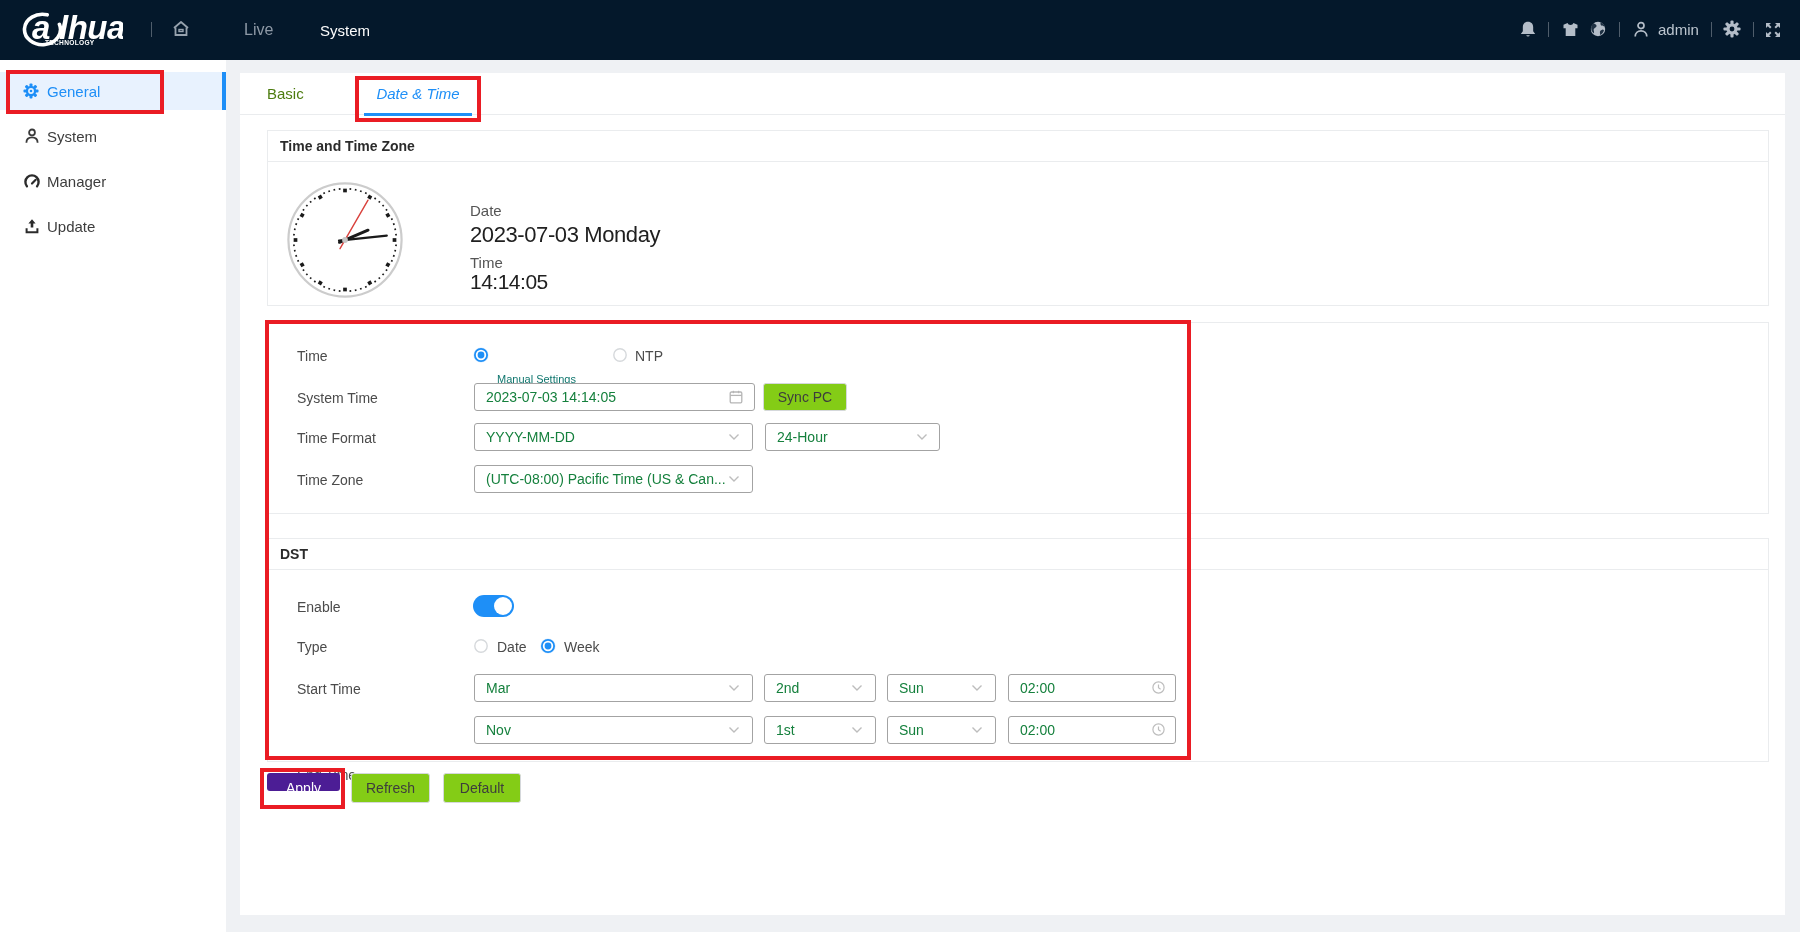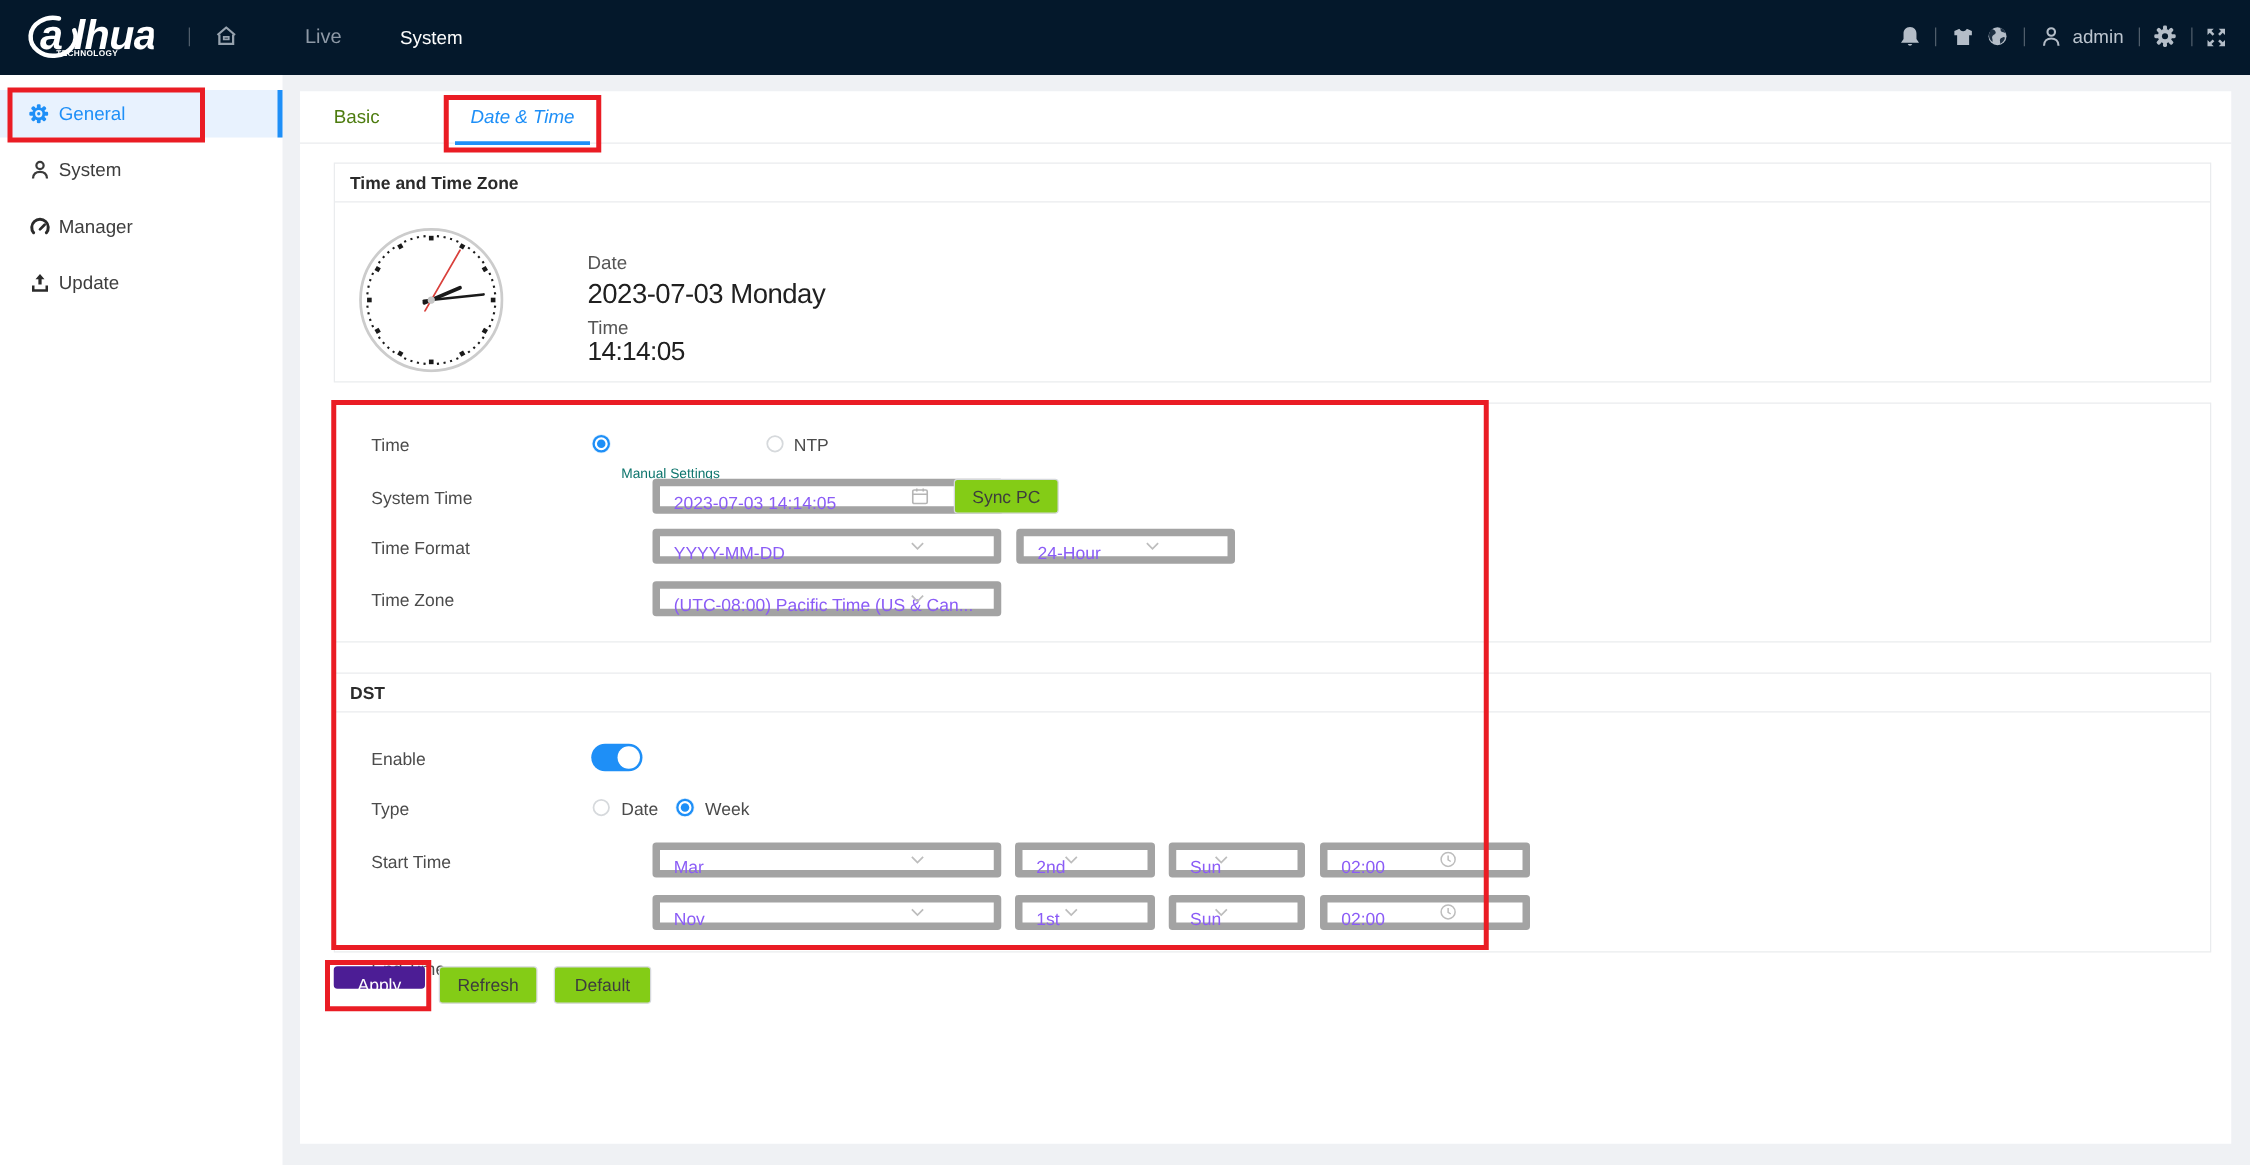--- a/index.html
+++ b/index.html
@@ -2,21 +2,21 @@
 <html><head>
 <meta charset="utf-8">
 <style>
   * { margin:0; padding:0; box-sizing:border-box; }
   html,body { width:1800px; height:932px; overflow:hidden; }
   body { font-family:"Liberation Sans",sans-serif; background:#eff1f4; position:relative; }
   .abs { position:absolute; }
   svg { display:block; }
   .sep { position:absolute; width:1px; height:15px; background:rgba(255,255,255,.30); top:22px; }
   .lbl { position:absolute; font-size:14px; color:#4b4b4b; }
-  .inp { position:absolute; background:#fff; border:6px solid #a3a3a3; border-radius:3px; font-size:14px; color:#8b5cf6; line-height:26px; padding-left:11px;margin-left:48px; }
+  .inp { position:absolute; background:#fff; border:1px solid #a3a3a3; border-radius:3px; font-size:14px; color:#15803d; line-height:26px; padding-left:11px; }
   .btn { position:absolute; background:#84cc16; border:1px solid #d5d8db; border-radius:3px; font-size:14px; color:#3d3d3d; text-align:center; line-height:28px; }
   .chev { position:absolute; right:9px; top:10px; }
   .redbox { position:absolute; border:4px solid #ea1c24; }
 </style>
 </head>
 <body>
 
 <div class="abs" style="left:0;top:0;width:1800px;height:60px;background:#04182b;"></div>
 
 <svg class="abs" style="left:19px;top:11px;" width="104" height="38" viewBox="0 0 104 38">

